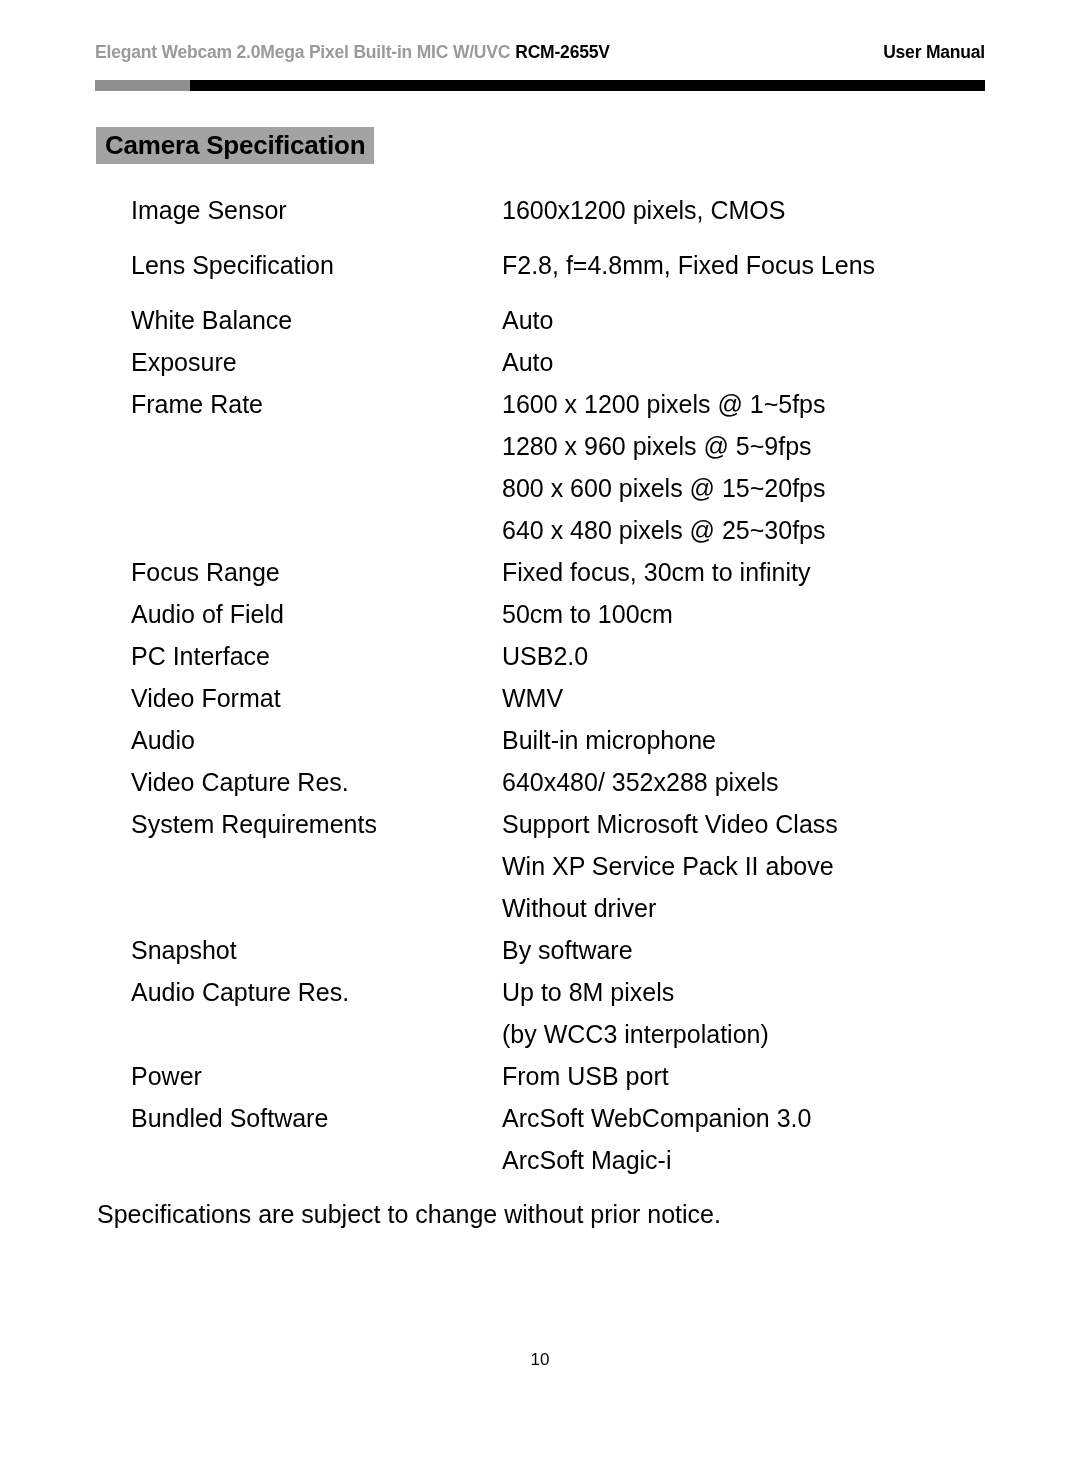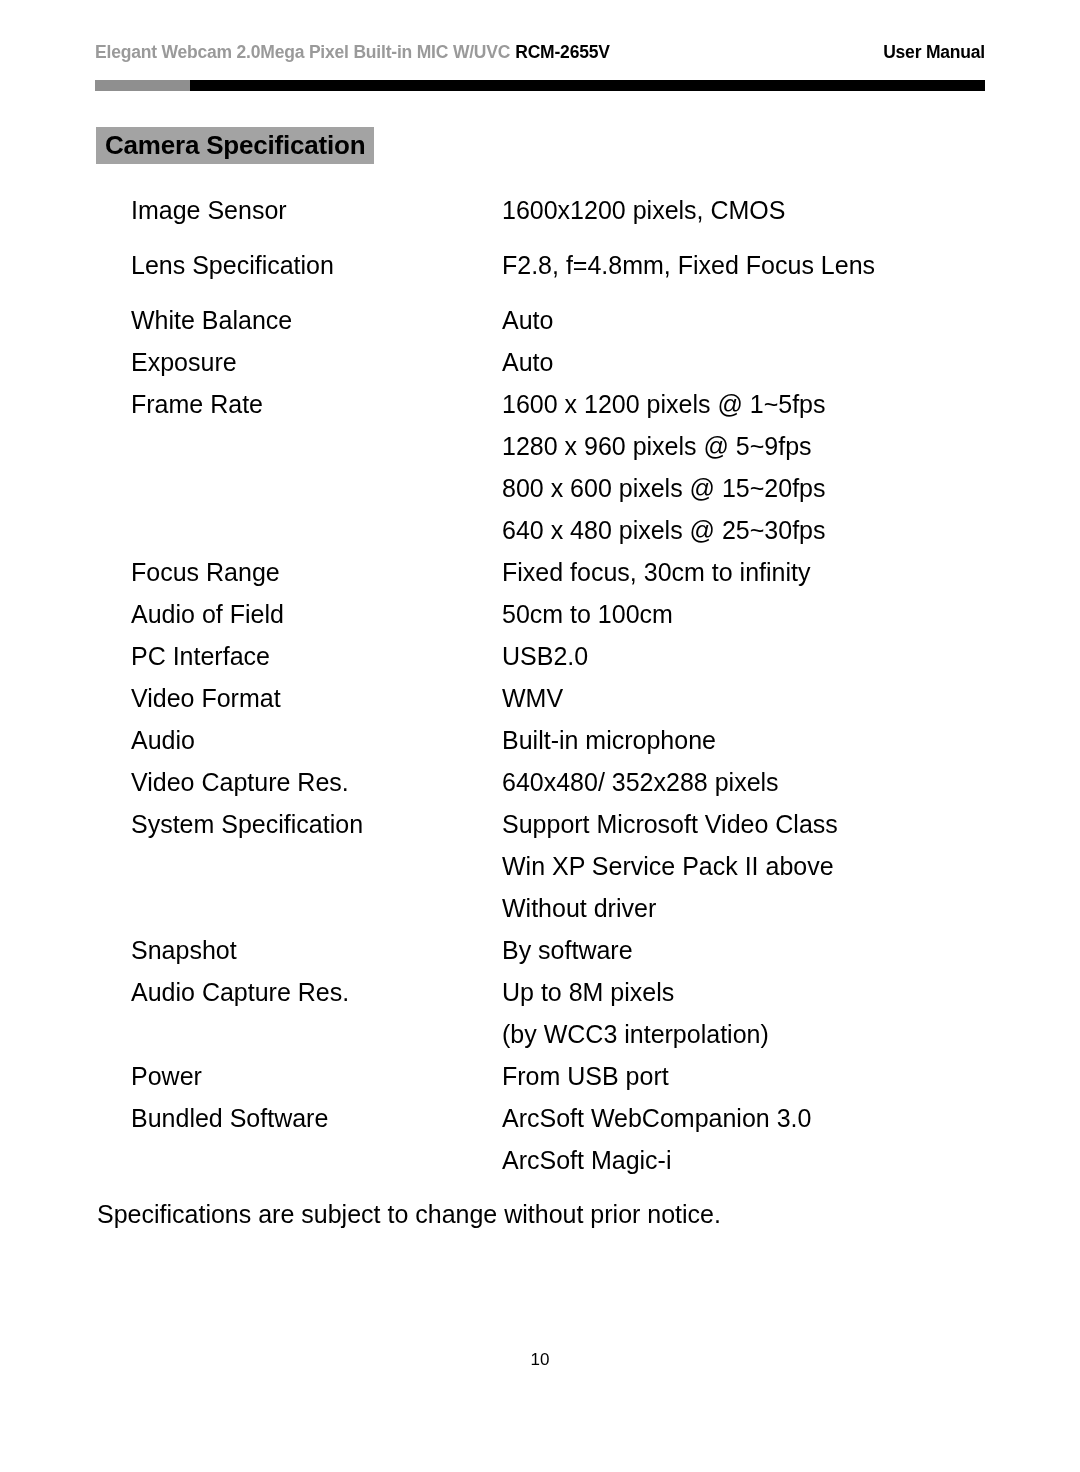--- a/index.html
+++ b/index.html
@@ -229,21 +229,21 @@
           <span class="value-line">Built-in microphone</span>
         </div>
       </div>
       <div class="spec-row gap-small">
         <div class="spec-label">Video Capture Res.</div>
         <div class="spec-value">
           <span class="value-line">640x480/ 352x288 pixels</span>
         </div>
       </div>
       <div class="spec-row gap-small">
-        <div class="spec-label">System Specification</div>
+        <div class="spec-label">System Requirements</div>
         <div class="spec-value">
           <span class="value-line">Support Microsoft Video Class</span>
           <span class="value-line">Win XP Service Pack II above</span>
           <span class="value-line">Without driver</span>
         </div>
       </div>
       <div class="spec-row gap-small">
         <div class="spec-label">Snapshot</div>
         <div class="spec-value">
           <span class="value-line">By software</span>

